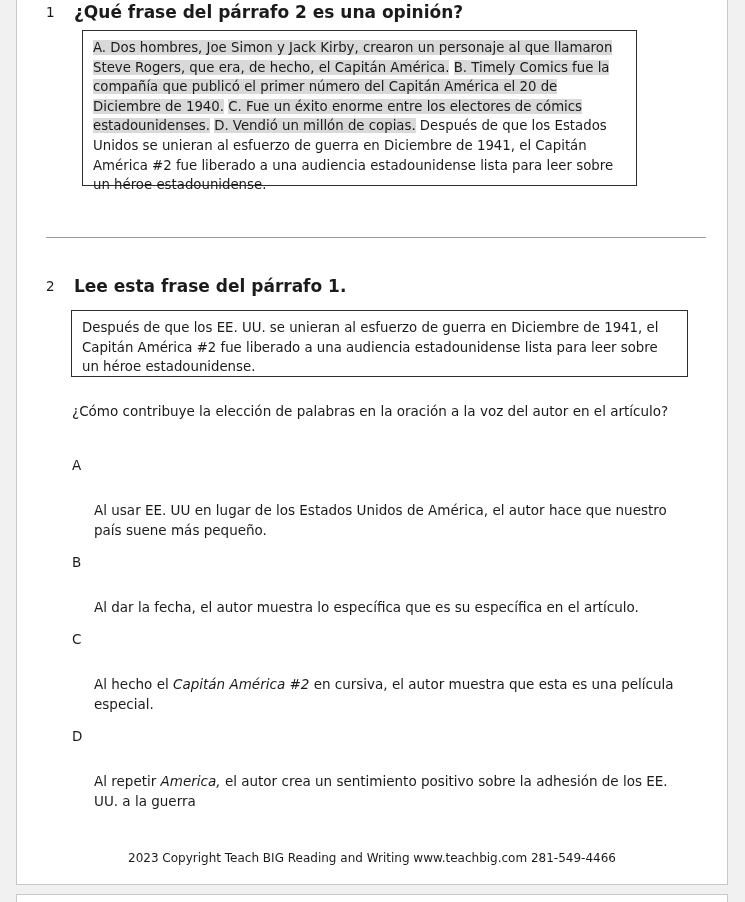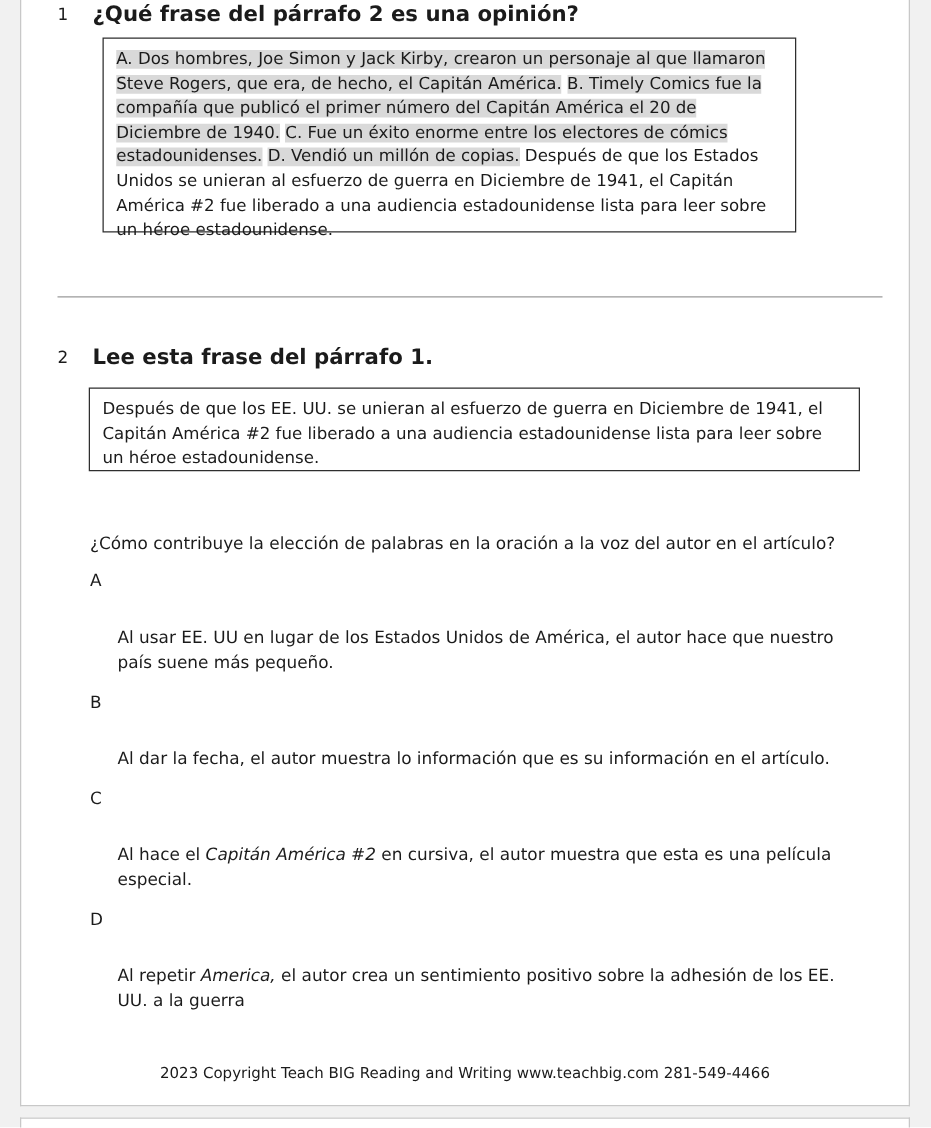--- a/index.html
+++ b/index.html
@@ -88,21 +88,20 @@
     height: 0;
     border-top: 1px solid #9a9a9a;
   }
 
   
   .prompt {
     position: absolute;
     font-size: 13.5px;
     line-height: 20px;
     box-sizing: border-box;
-    margin-top: 24px;
   }
   .choices {
     position: absolute;
     box-sizing: border-box;
   }
   .choice {
     display: flex;
     align-items: flex-start;
     margin-bottom: 12px;
     font-size: 13.5px;
@@ -165,25 +164,25 @@
       <span>¿Cómo contribuye la elección de palabras en la oración a la voz del autor en el artículo?</span>
     </div>
 
     <div class="choices" id="q2-choices" style="left:55px; top:463px; width:610px;">
         <div class="choice">
           <span class="choice-letter">A</span>
           <span class="choice-text"><span>Al usar EE. UU en lugar de los Estados Unidos de América, el autor hace que nuestro país suene más pequeño.</span></span>
         </div>
         <div class="choice">
           <span class="choice-letter">B</span>
-          <span class="choice-text"><span>Al dar la fecha, el autor muestra lo información que es su información en el artículo.</span></span>
+          <span class="choice-text"><span>Al dar la fecha, el autor muestra lo específica que es su específica en el artículo.</span></span>
         </div>
         <div class="choice">
           <span class="choice-letter">C</span>
-          <span class="choice-text"><span>Al hace el </span><span class="it">Capitán América #2</span><span> en cursiva, el autor muestra que esta es una película especial.</span></span>
+          <span class="choice-text"><span>Al hecho el </span><span class="it">Capitán América #2</span><span> en cursiva, el autor muestra que esta es una película especial.</span></span>
         </div>
         <div class="choice">
           <span class="choice-letter">D</span>
           <span class="choice-text"><span>Al repetir </span><span class="it">America,</span><span> el autor crea un sentimiento positivo sobre la adhesión de los EE. UU. a la guerra</span></span>
         </div>
       </div>
 
     <div class="footer" style="left:0; top:838px;">
       <span>2023 Copyright Teach BIG Reading and Writing www.teachbig.com 281-549-4466</span>
     </div>

